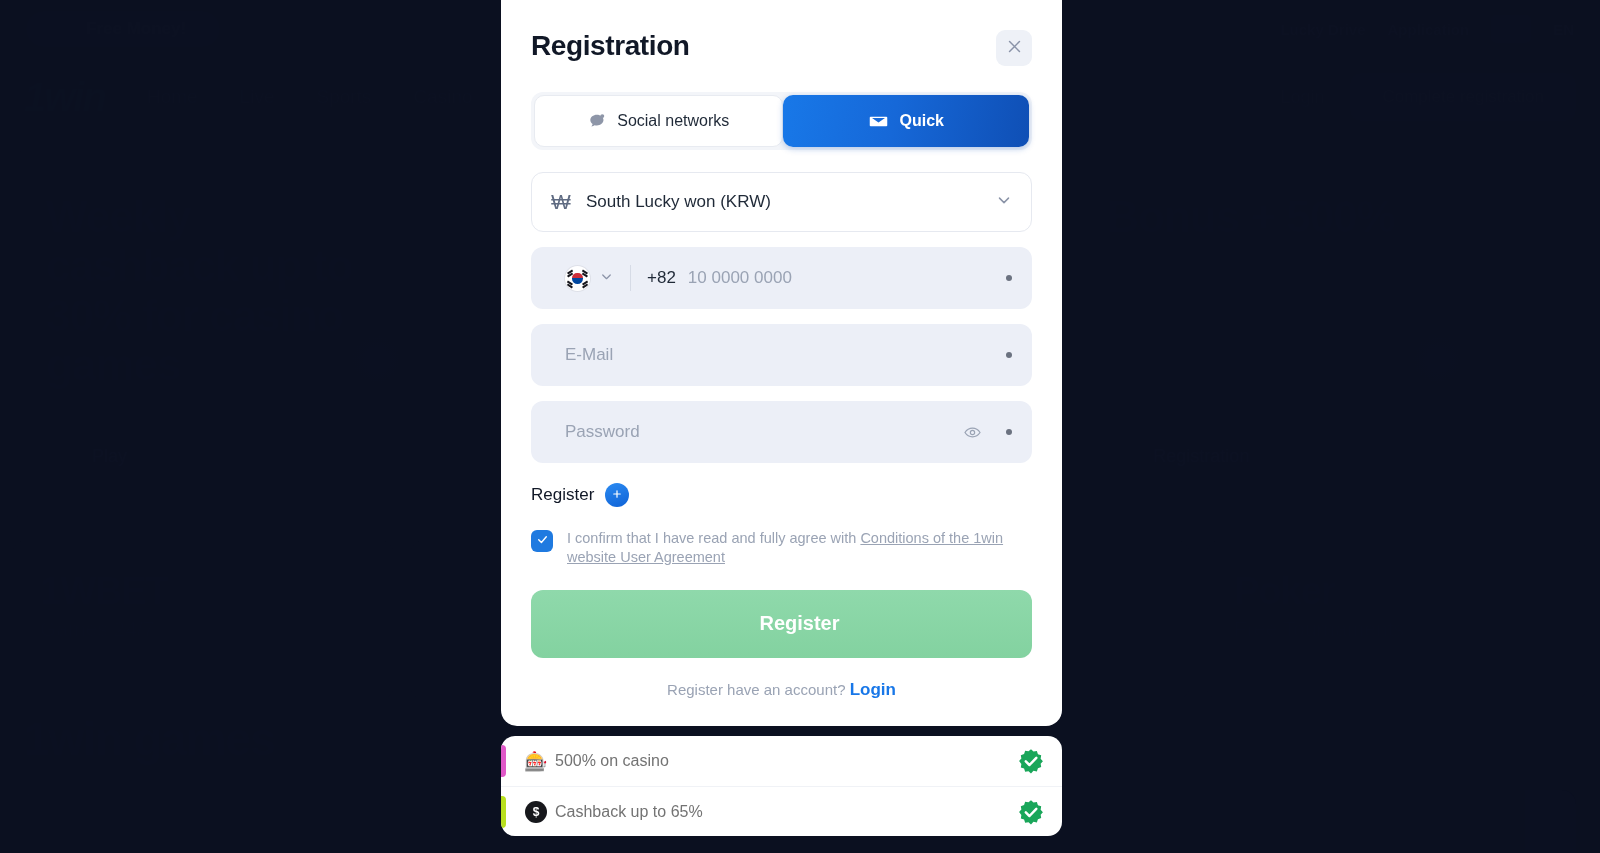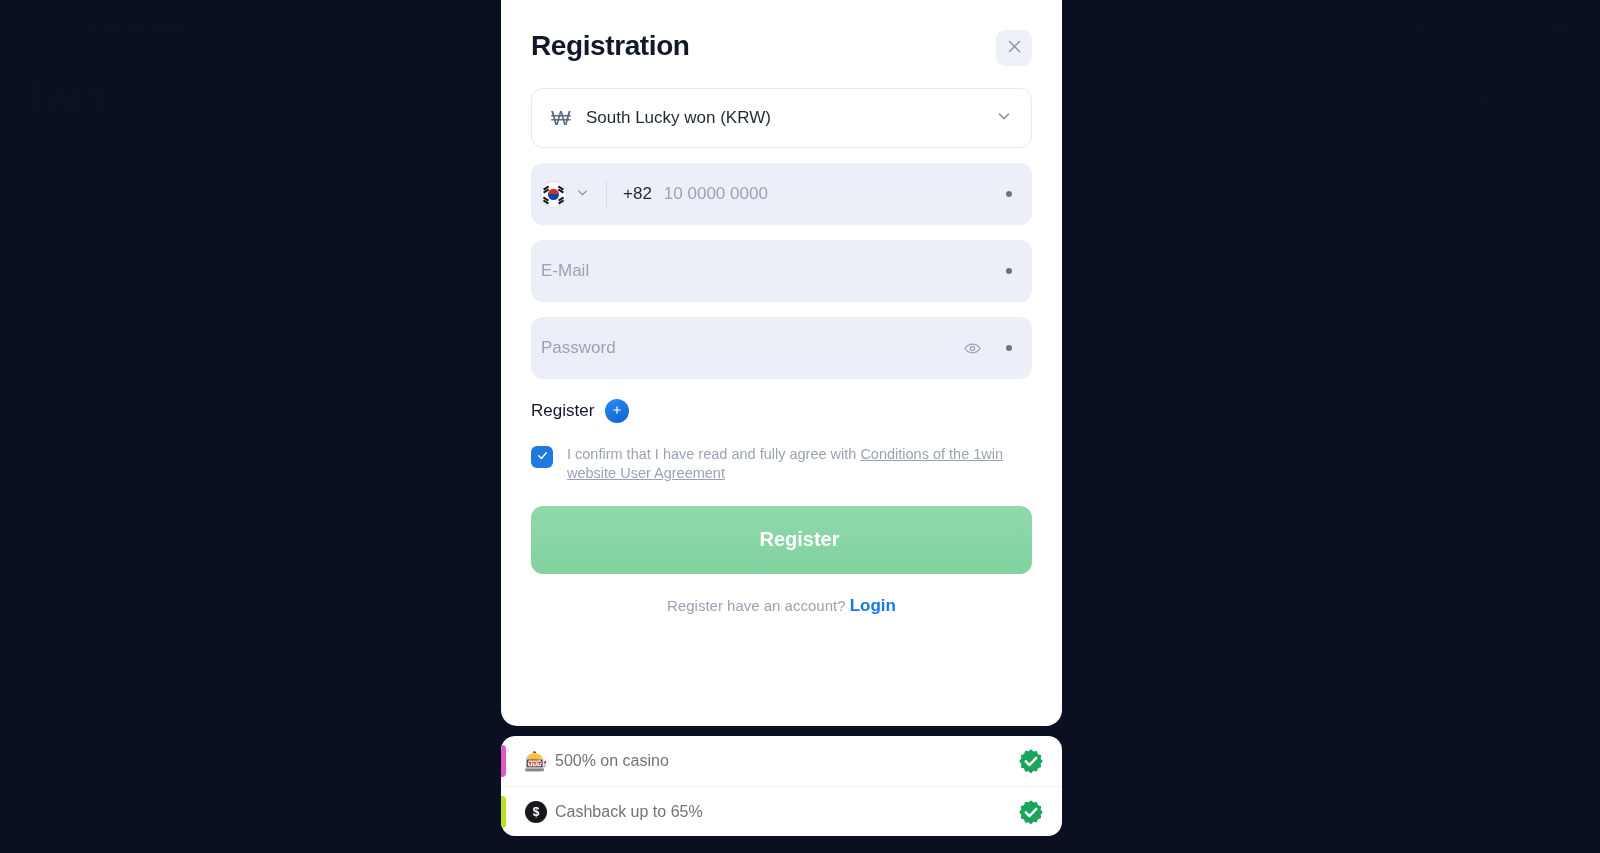--- a/index.html
+++ b/index.html
@@ -268,21 +268,21 @@
   .chev { stroke: #8b94a8; stroke-width: 2; fill: none; }
 
   
   .field {
     margin-top: 15px;
     height: 62px;
     background: #eceff7;
     border-radius: 12px;
     display: flex;
     align-items: center;
-    padding: 0 20px 0 10px;
+    padding: 0 20px 0 34px;
     gap: 12px;
   }
   .flag-wrap { display: flex; align-items: center; gap: 9px; cursor: pointer; }
   .flag {
     width: 25px; height: 25px;
     border-radius: 50%;
     background: #fff;
     position: relative;
     overflow: hidden;
     flex: none;
@@ -550,20 +550,39 @@
     <div class="modal-title">Registration</div>
     <button class="close-btn">
       <span>
         <svg viewBox="0 0 24 24">
             <path d="M5 5 L19 19 M19 5 L5 19" stroke-linecap="round"></path>
           </svg>
       </span>
     </button>
   </div>
 
+  <div class="tabs">
+    <div class="tab inactive">
+      <span class="ic">
+        <svg width="19" height="19" viewBox="0 0 24 24">
+          <path d="M12.5 3.5c-4.6 0-8.3 3-8.3 6.7 0 2 1.1 3.8 2.9 5-.2 1.1-.8 2.2-1.6 3 1.7-.2 3.1-.9 4.1-1.6 .9.2 1.9.3 2.9.3 4.6 0 8.3-3 8.3-6.7s-3.7-6.7-8.3-6.7z"></path>
+          <circle cx="19.3" cy="5.2" r="2.5"></circle>
+        </svg>
+      </span>
+      <span>Social networks</span>
+    </div>
+    <div class="tab active">
+      <span class="ic">
+        <svg width="21" height="21" viewBox="0 0 24 24">
+          <path d="M3 6.5h18c.55 0 1 .45 1 1v9c0 .55-.45 1-1 1H3c-.55 0-1-.45-1-1v-9c0-.55.45-1 1-1zm1.6 1.6 7.4 5.1 7.4-5.1H4.6z"></path>
+        </svg>
+      </span>
+      <span>Quick</span>
+    </div>
+  </div>
 
   <div class="currency">
     <span class="sym">₩</span>
     <span class="val">South Lucky won (KRW)</span>
     <span>
       <svg class="chev" width="18" height="18" viewBox="0 0 24 24">
           <path d="M6 9.5 L12 15.5 L18 9.5" stroke-linecap="round" stroke-linejoin="round"></path>
         </svg>
     </span>
   </div>

